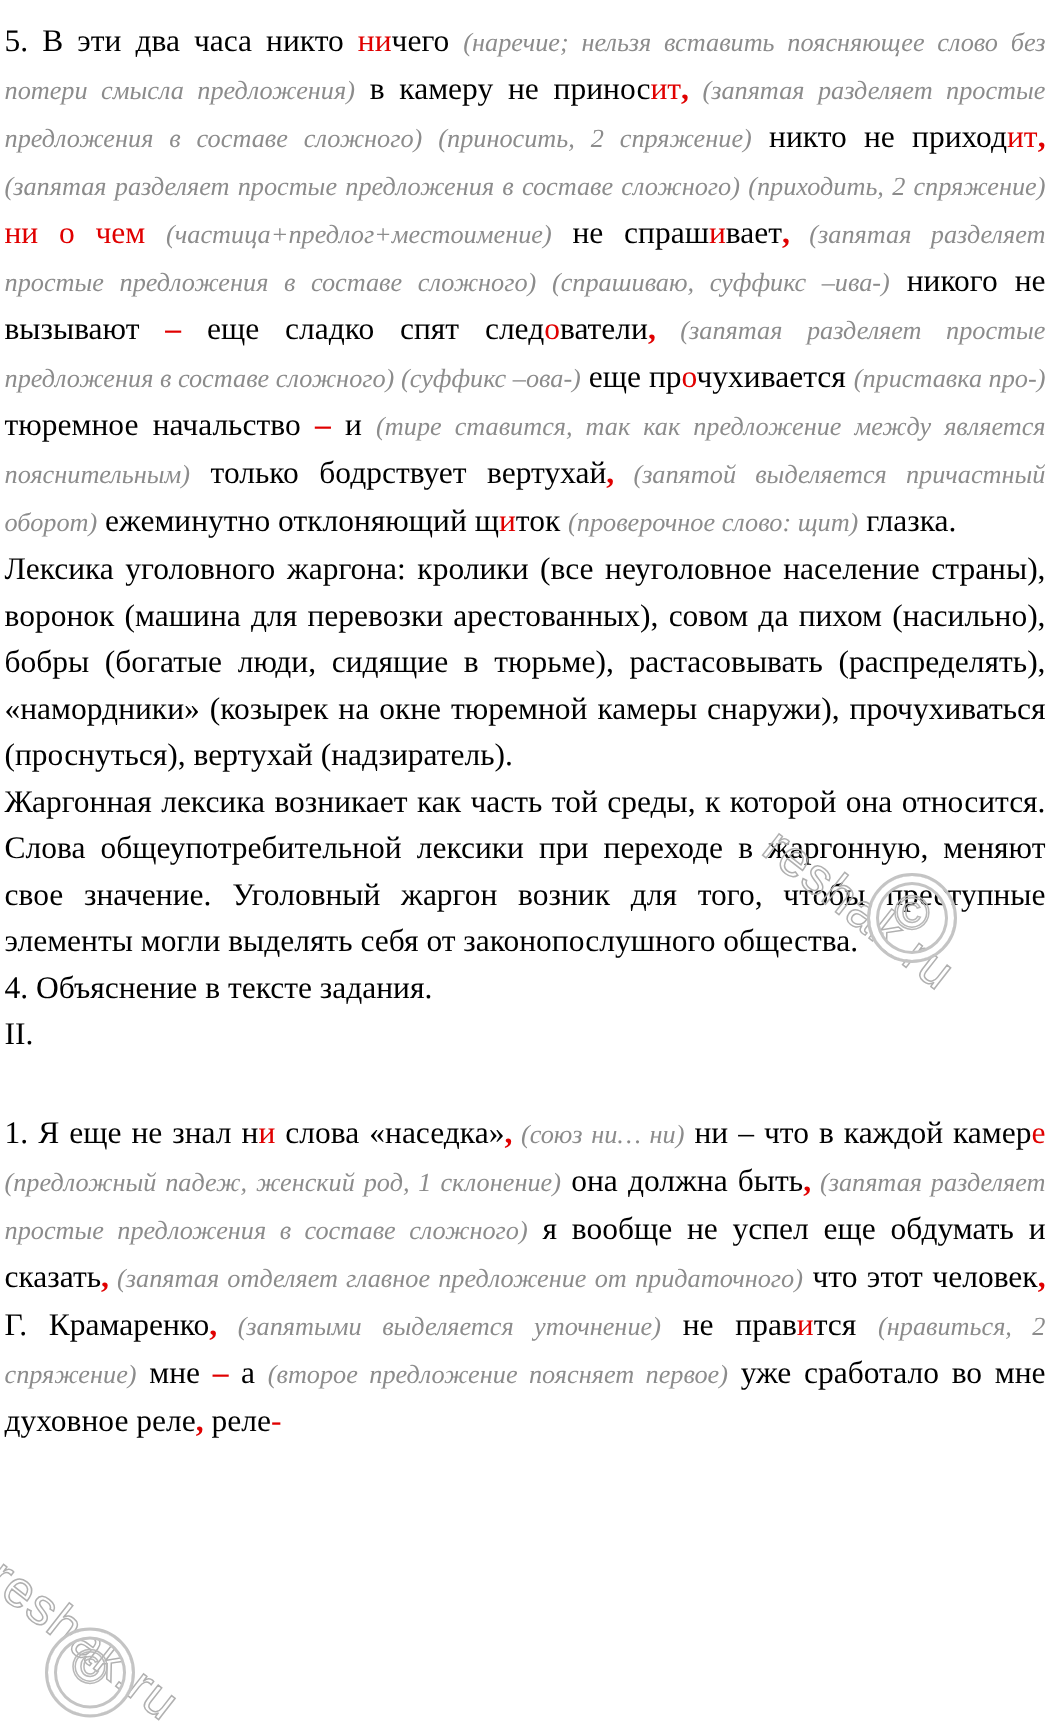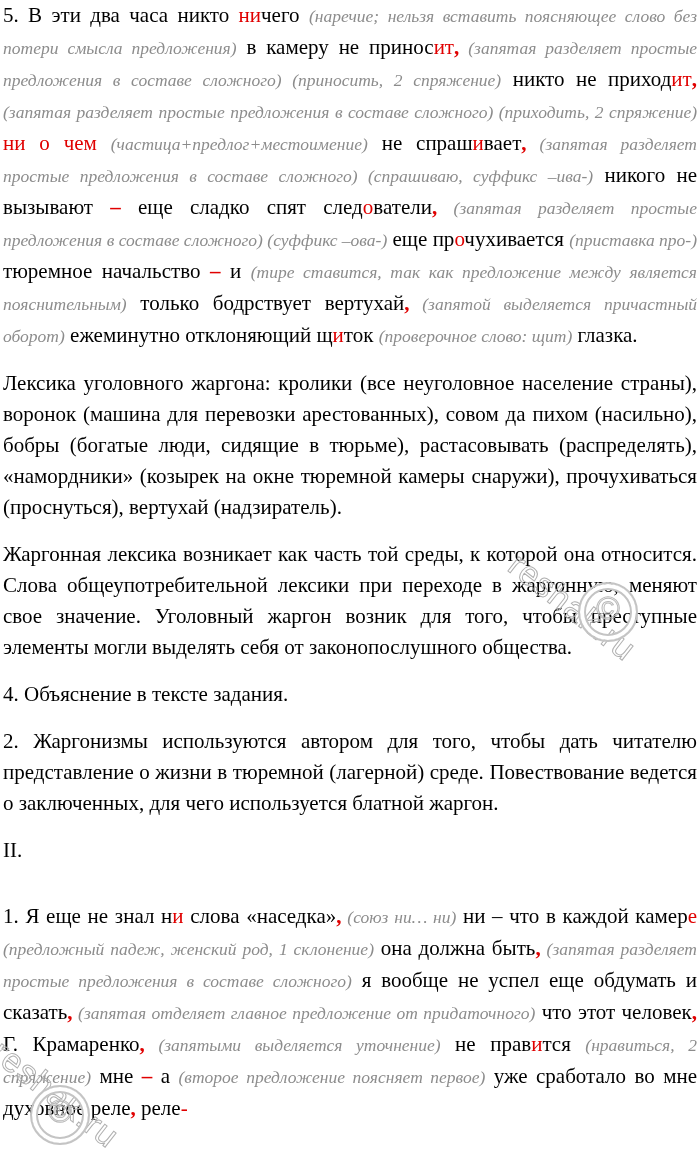--- a/index.html
+++ b/index.html
@@ -3,22 +3,22 @@
   <meta charset="utf-8">
   <style>
     html, body { margin: 0; padding: 0; background: #ffffff; }
     body { width: 700px; height: 1153px; overflow: hidden; position: relative; }
     .page {
       position: absolute; left: 3px; top: 0; width: 694px;
       font-family: "Liberation Serif", "DejaVu Serif", serif;
       font-size: 21px; line-height: 31px; color: #000000;
     }
     p { margin: 0; text-align: justify; }
-    .p1 { margin-top: 0; }
-    .gap { margin-top: 16px; }
+    .p1 { margin-top: 12px; }
+    .gap { }
     .gap2 { margin-top: 35px; }
     .note { font-style: italic; color: #8c8c8c; font-size: 17.5px; }
     .red { color: #e00000; }
     .redb { color: #e00000; font-weight: bold; }
     .wm {
       position: absolute; font-family: "Liberation Sans", "DejaVu Sans", sans-serif;
       font-size: 34px; color: transparent; -webkit-text-stroke: 1px #b0b0b0;
       pointer-events: none; letter-spacing: 1px;
     }
     .wm-copy {
@@ -40,21 +40,20 @@
   <p class="p1">
     <span>5. В эти два часа никто </span><span class="red">ни</span><span>чего </span><span class="note">(наречие; нельзя вставить поясняющее слово без потери смысла предложения)</span><span> в камеру не принос</span><span class="red">ит</span><span class="redb">,</span><span class="note"> (запятая разделяет простые предложения в составе сложного) (приносить, 2 спряжение)</span><span> никто не приход</span><span class="red">ит</span><span class="redb">,</span><span class="note"> (запятая разделяет простые предложения в составе сложного) (приходить, 2 спряжение)</span><span class="red"> ни о чем </span><span class="note">(частица+предлог+местоимение)</span><span> не спраш</span><span class="red">и</span><span>вает</span><span class="redb">,</span><span class="note"> (запятая разделяет простые предложения в составе сложного) (спрашиваю, суффикс –ива-)</span><span> никого не вызывают </span><span class="redb">–</span><span> еще сладко спят след</span><span class="red">о</span><span>ватели</span><span class="redb">,</span><span class="note"> (запятая разделяет простые предложения в составе сложного) (суффикс –ова-)</span><span> еще пр</span><span class="red">о</span><span>чухивается </span><span class="note">(приставка про-)</span><span> тюремное начальство </span><span class="redb">–</span><span> и </span><span class="note">(тире ставится, так как предложение между является пояснительным)</span><span> только бодрствует вертухай</span><span class="redb">,</span><span class="note"> (запятой выделяется причастный оборот)</span><span> ежеминутно отклоняющий щ</span><span class="red">и</span><span>ток </span><span class="note">(проверочное слово: щит)</span><span> глазка.</span>
   </p>
 
   <p class="gap">Лексика уголовного жаргона: кролики (все неуголовное население страны), воронок (машина для перевозки арестованных), совом да пихом (насильно), бобры (богатые люди, сидящие в тюрьме), растасовывать (распределять), «намордники» (козырек на окне тюремной камеры снаружи), прочухиваться (проснуться), вертухай (надзиратель).</p>
 
   <p class="gap">Жаргонная лексика возникает как часть той среды, к которой она относится. Слова общеупотребительной лексики при переходе в жаргонную, меняют свое значение. Уголовный жаргон возник для того, чтобы преступные элементы могли выделять себя от законопослушного общества.</p>
 
   <p class="gap">4. Объяснение в тексте задания.</p>
 
-  <p class="gap">2. Жаргонизмы используются автором для того, чтобы дать читателю представление о жизни в тюремной (лагерной) среде. Повествование ведется о заключенных, для чего используется блатной жаргон.</p>
 
   <p class="gap">II.</p>
 
   <p class="gap2">
     <span>1. Я еще не знал н</span><span class="red">и</span><span> слова «наседка»</span><span class="redb">,</span><span class="note">  (союз ни… ни)</span><span> ни – что в каждой камер</span><span class="red">е</span><span class="note"> (предложный падеж, женский род, 1 склонение)</span><span> она должна быть</span><span class="redb">,</span><span class="note"> (запятая разделяет простые предложения в составе сложного)</span><span> я вообще не успел еще обдумать и сказать</span><span class="redb">,</span><span class="note"> (запятая отделяет главное предложение от придаточного)</span><span> что этот человек</span><span class="redb">,</span><span> Г. Крамаренко</span><span class="redb">,</span><span class="note"> (запятыми выделяется уточнение)</span><span> не прав</span><span class="red">и</span><span>тся </span><span class="note">(нравиться, 2 спряжение)</span><span> мне </span><span class="redb">–</span><span> а </span><span class="note">(второе предложение поясняет первое)</span><span> уже сработало во мне духовное реле</span><span class="redb">,</span><span> реле</span><span class="red">-</span>
   </p>
 </div>
 
 <div class="wm" style="left:525px; top:545px; transform: rotate(38deg); transform-origin: left top;">reshak.ru</div>
 <div class="wm-copy" style="left:578px; top:582px;">

